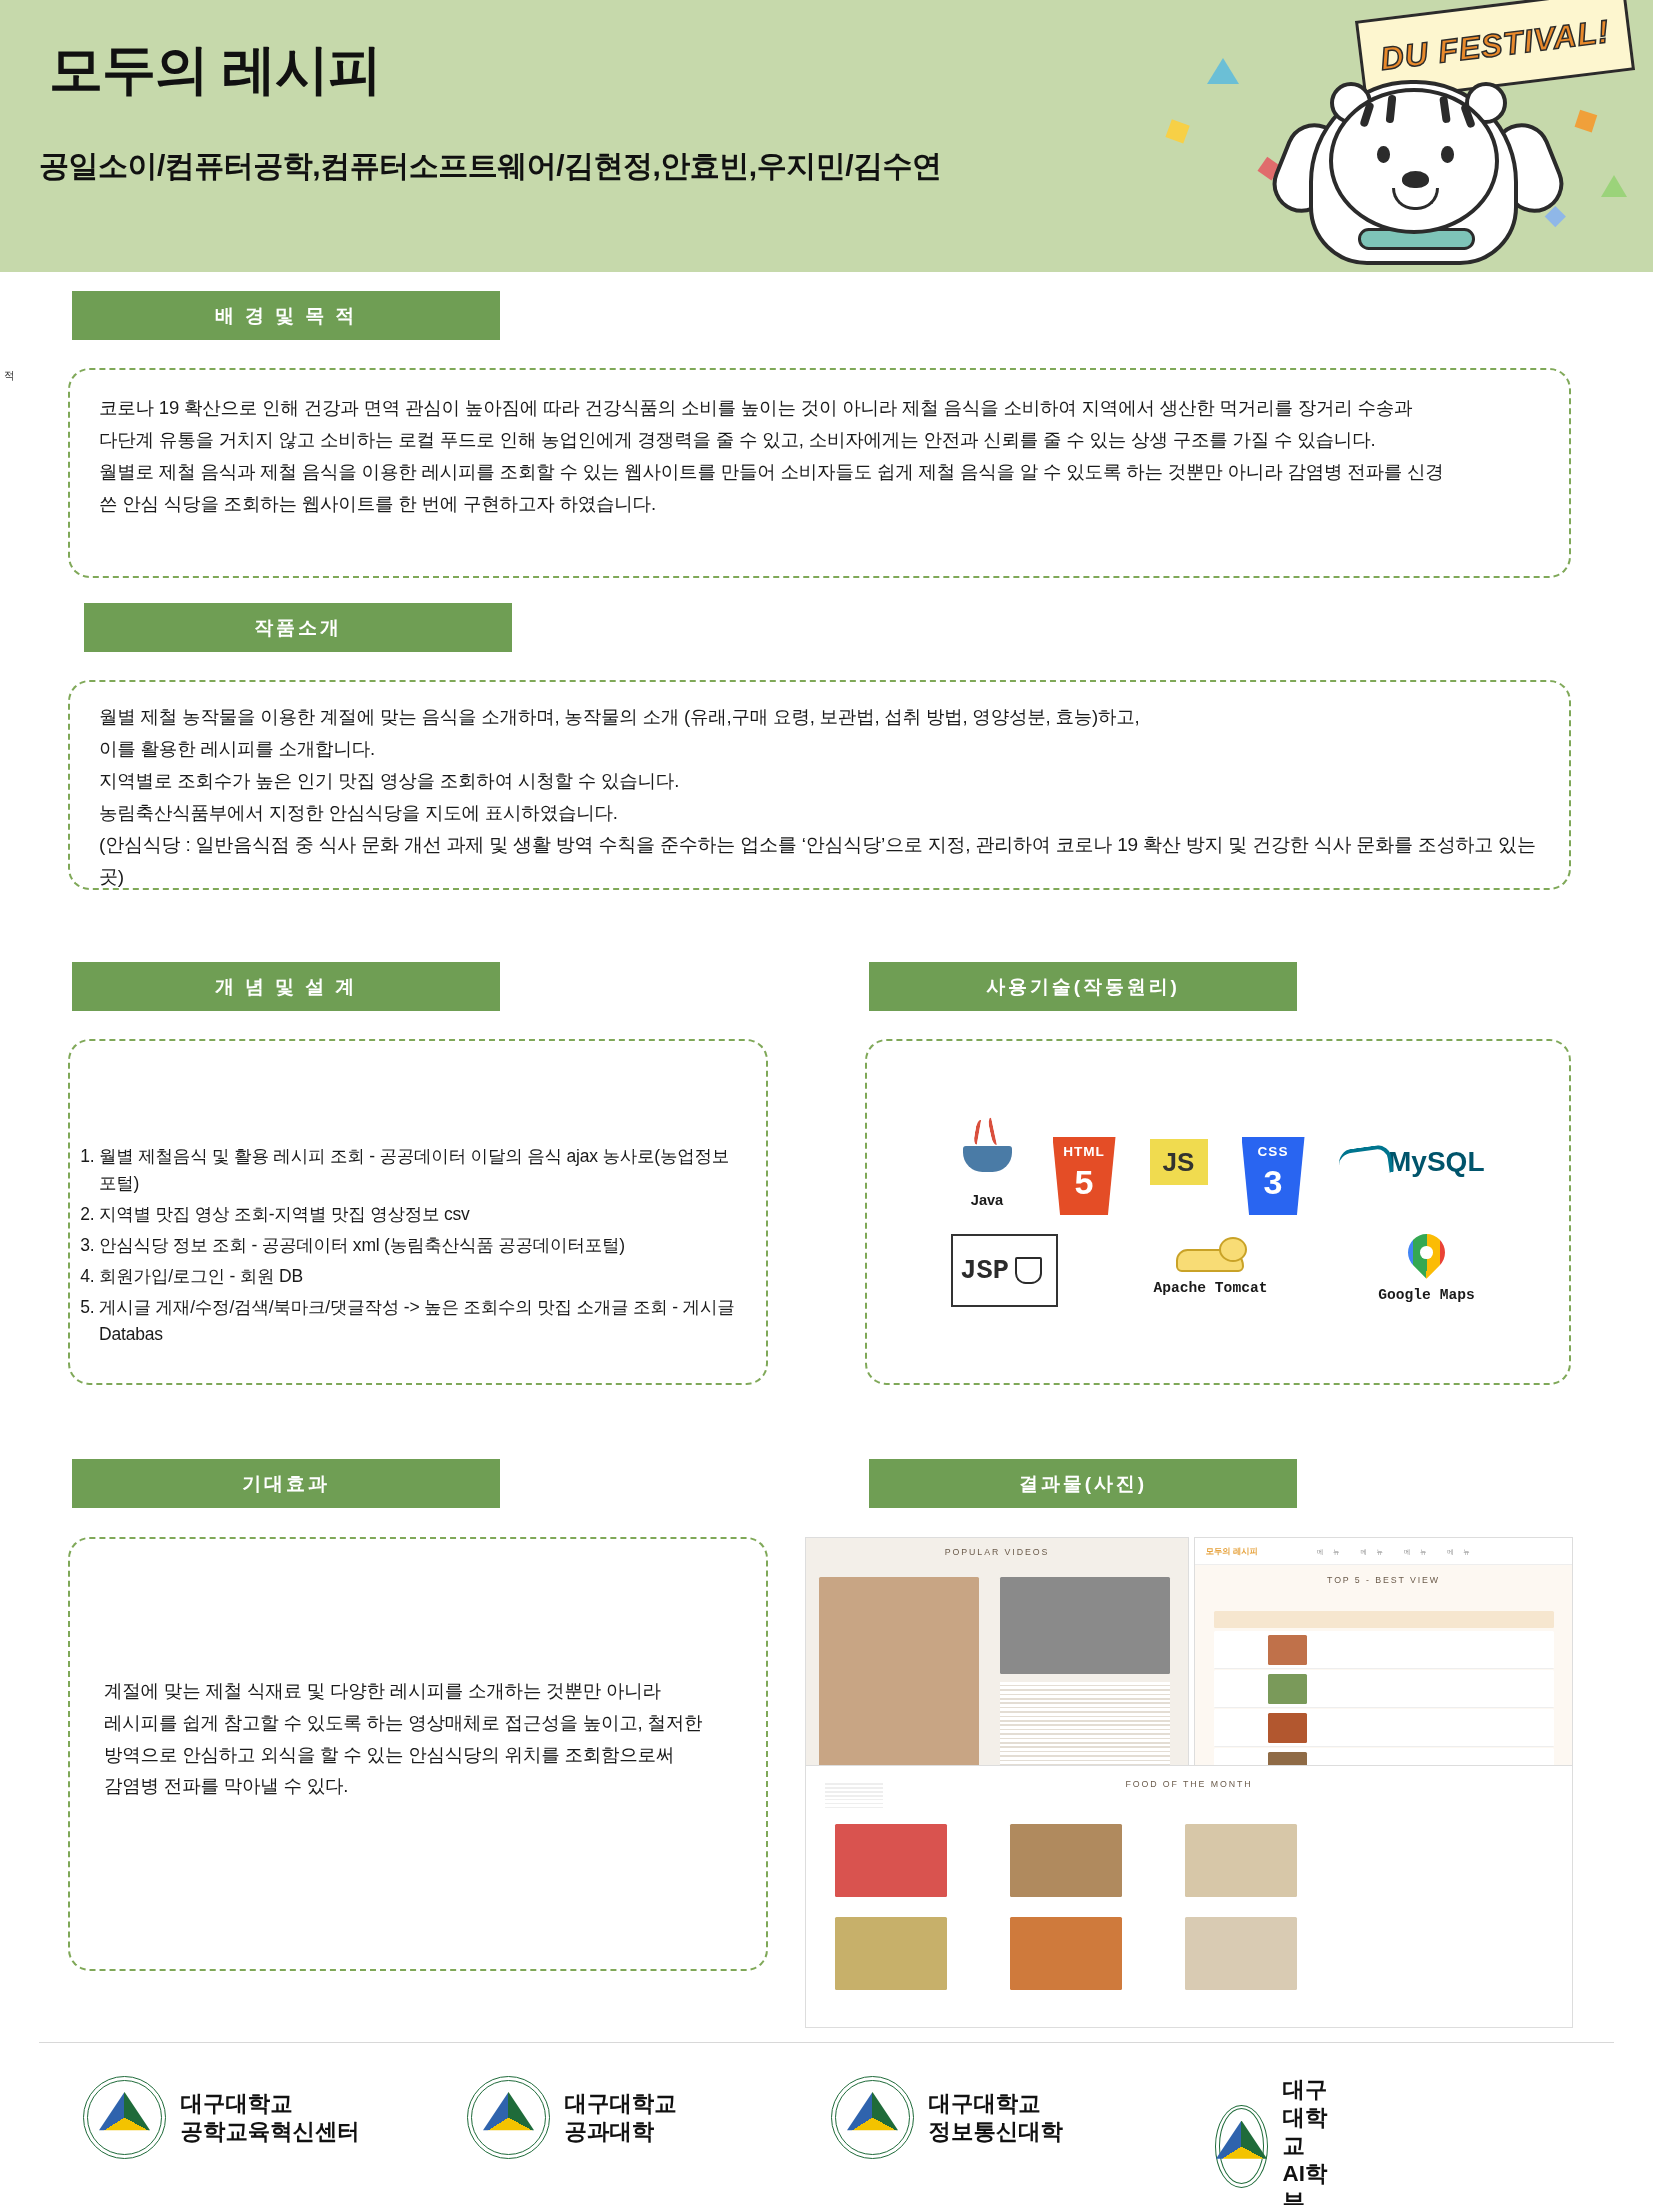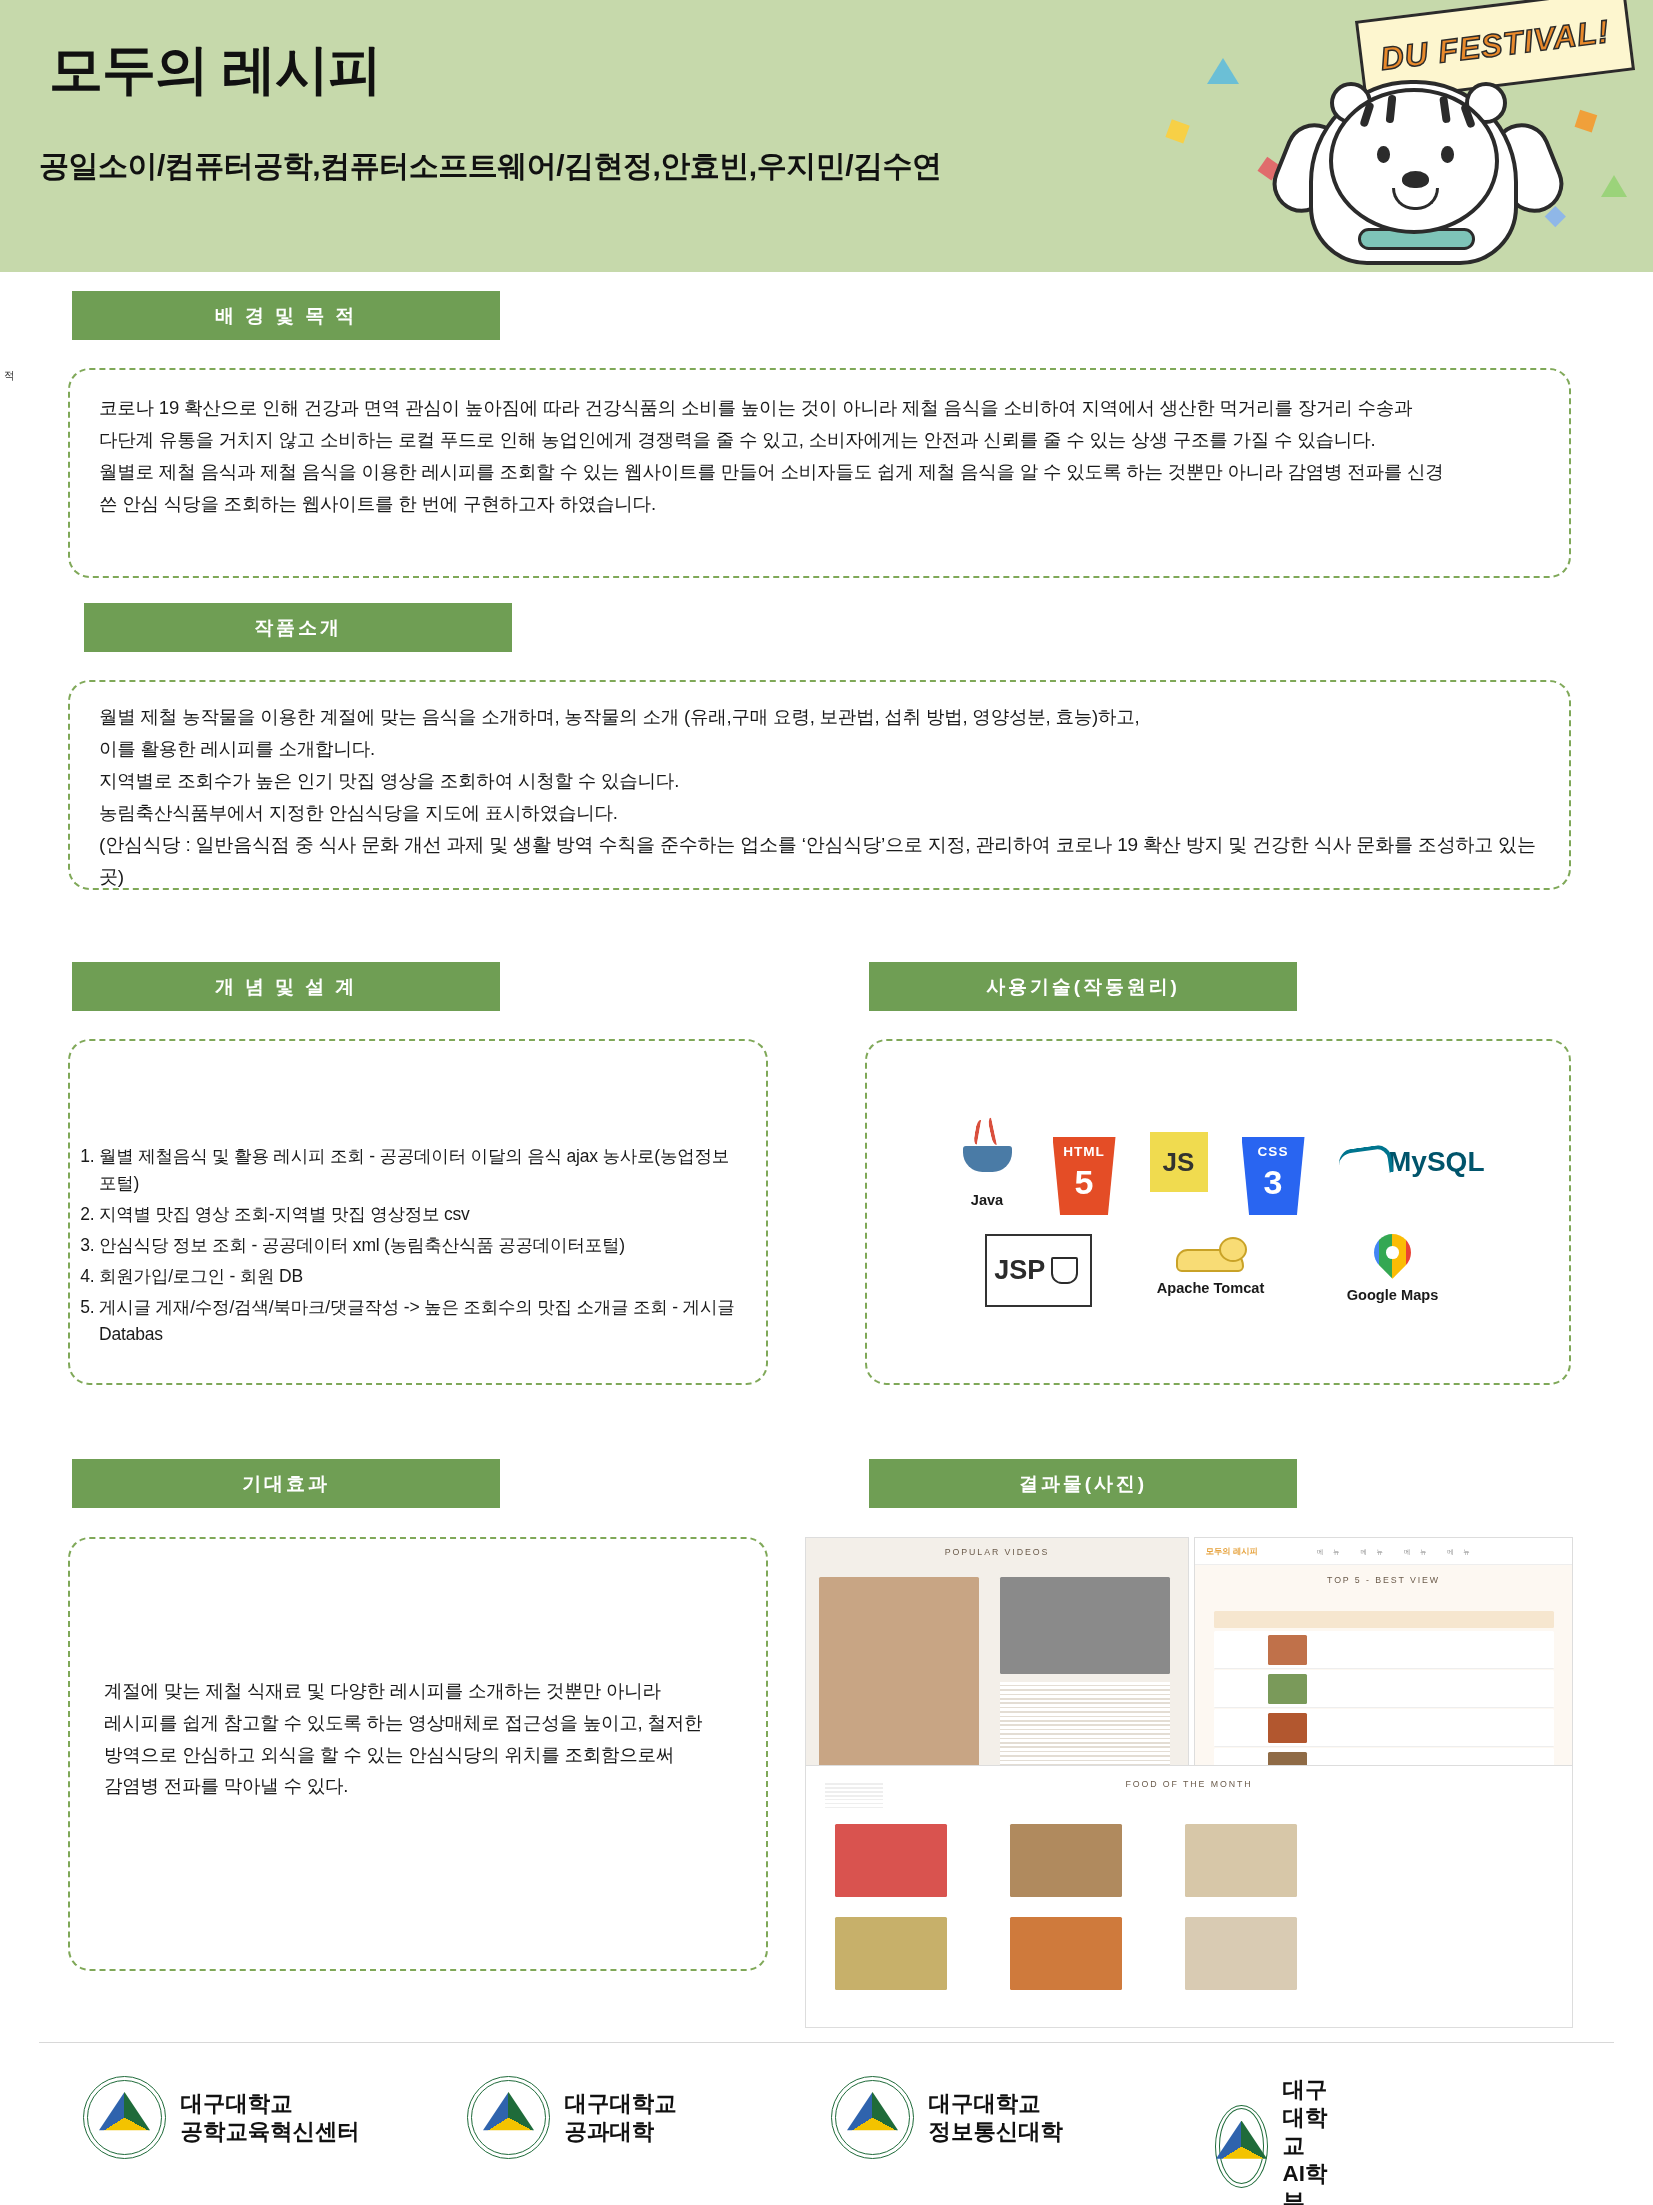--- a/index.html
+++ b/index.html
@@ -159,21 +159,21 @@
     border-left: 4.4px solid #d94f3d; border-radius: 40%; transform: rotate(-12deg); }
 
   .badge5 { width: 63px; height: 78px; position: relative; color: #fff;
     display: flex; align-items: flex-end; justify-content: center; font-weight: bold; font-size: 34px; margin-top: 28px; }
   .badge5::before {
     content: ""; position: absolute; inset: 0;
     clip-path: polygon(0 0, 100% 0, 88% 100%, 50% 115%, 12% 100%);
   }
   .badge-html::before { background: #e44d26; }
   .badge-css::before { background: #2965f1; }
-  .badge-js { width: 58px; height: 60px; background: #f0db4f; position: relative;
+  .badge-js { width: 58px; height: 46px; background: #f0db4f; position: relative;
     display:flex; align-items:center; justify-content:center; }
   .badge-js span { color:#323330; font-weight: bold; font-size: 26px; }
   .badge-top { position: absolute; top: 6.8px; width: 100%; text-align: center;
     font-size: 13.6px; letter-spacing: 1px; }
   .badge-num { position: relative; z-index: 2; margin-bottom: 12.6px; }
 
   .mysql-logo { width: 146px; height: 63px; display: flex; align-items: center; gap: 5px; }
   .dolphin { width: 53px; height: 49px; position: relative; }
   .dolphin-b { position: absolute; left: 0; top: 9.7px; width: 53px; height: 29px;
     border: 4.9px solid #00758f; border-radius: 29px 29px 0 29px; border-bottom: none; border-left: none; transform: rotate(-8deg);}
@@ -341,21 +341,21 @@
       <div class="logo-box">
         <div class="mysql-logo">
           <div class="dolphin">
               <div class="dolphin-b"></div>
             </div>
           <div class="mysql-text">MySQL</div>
         </div>
       </div>
     </div>
 
-    <div class="tech-row" style="gap:56px;">
+    <div class="tech-row" style="gap:90px;font-family:Liberation Mono, monospace;">
       <div class="logo-box">
         <div class="jsp-logo">
           <span class="jsp-text">JSP</span>
           <span class="jsp-cup"></span>
         </div>
       </div>
 
       <div class="logo-box">
         <div class="tomcat-logo">
           <div class="cat">

